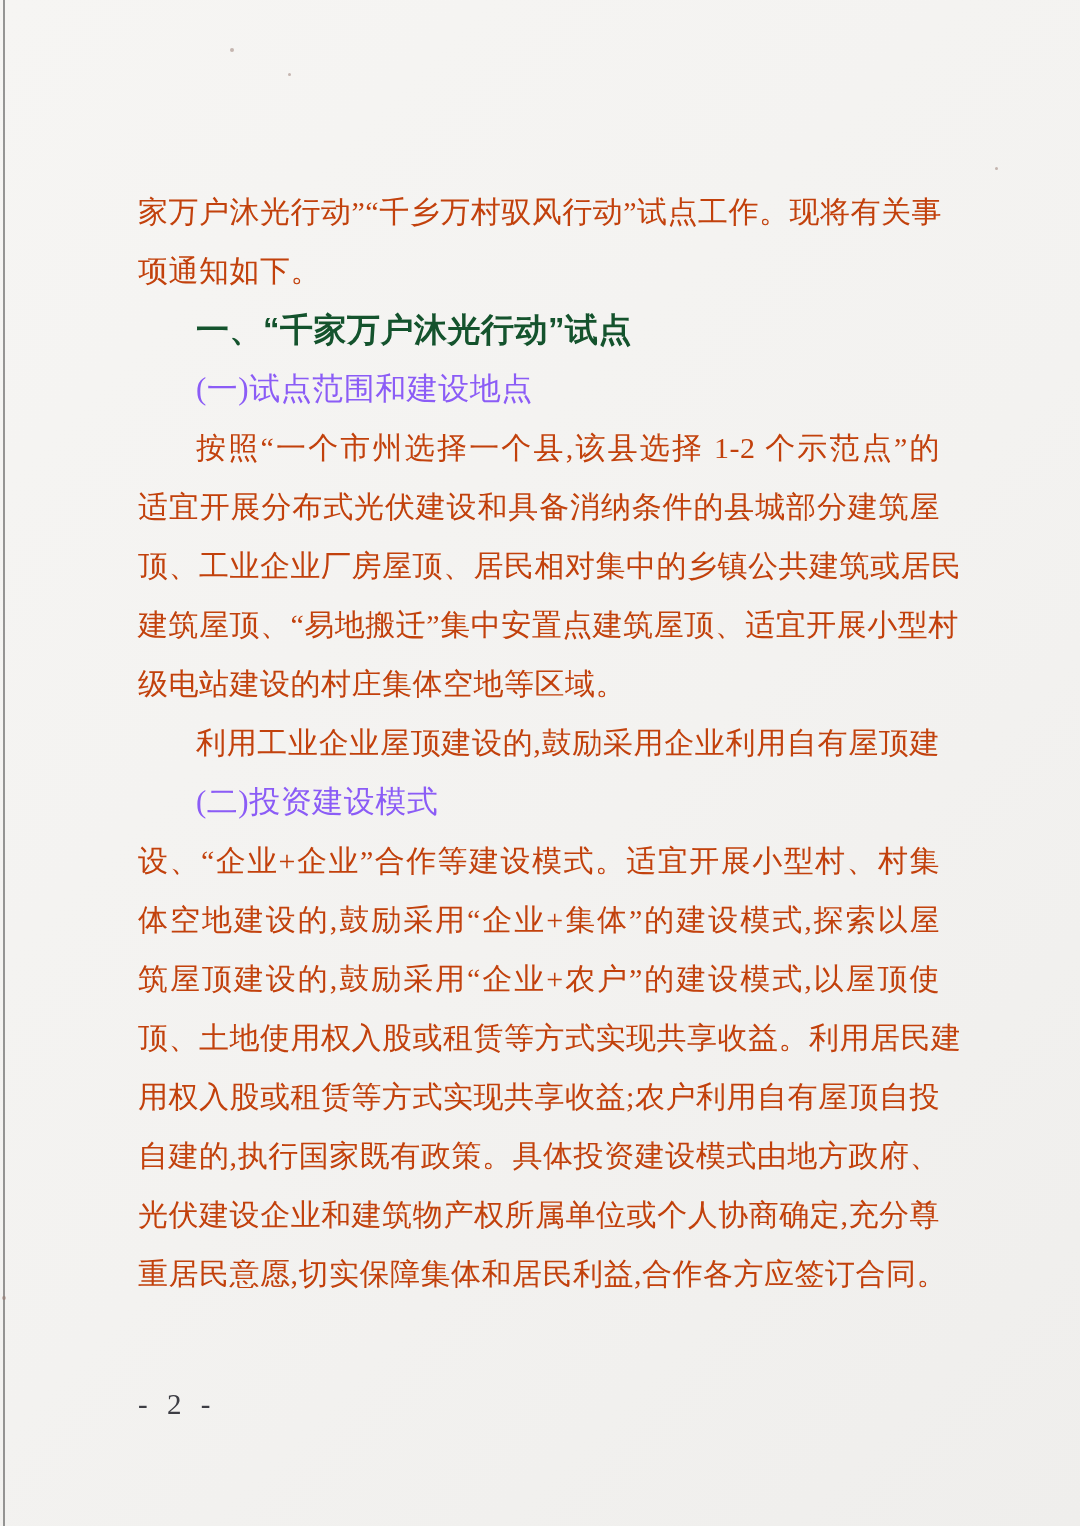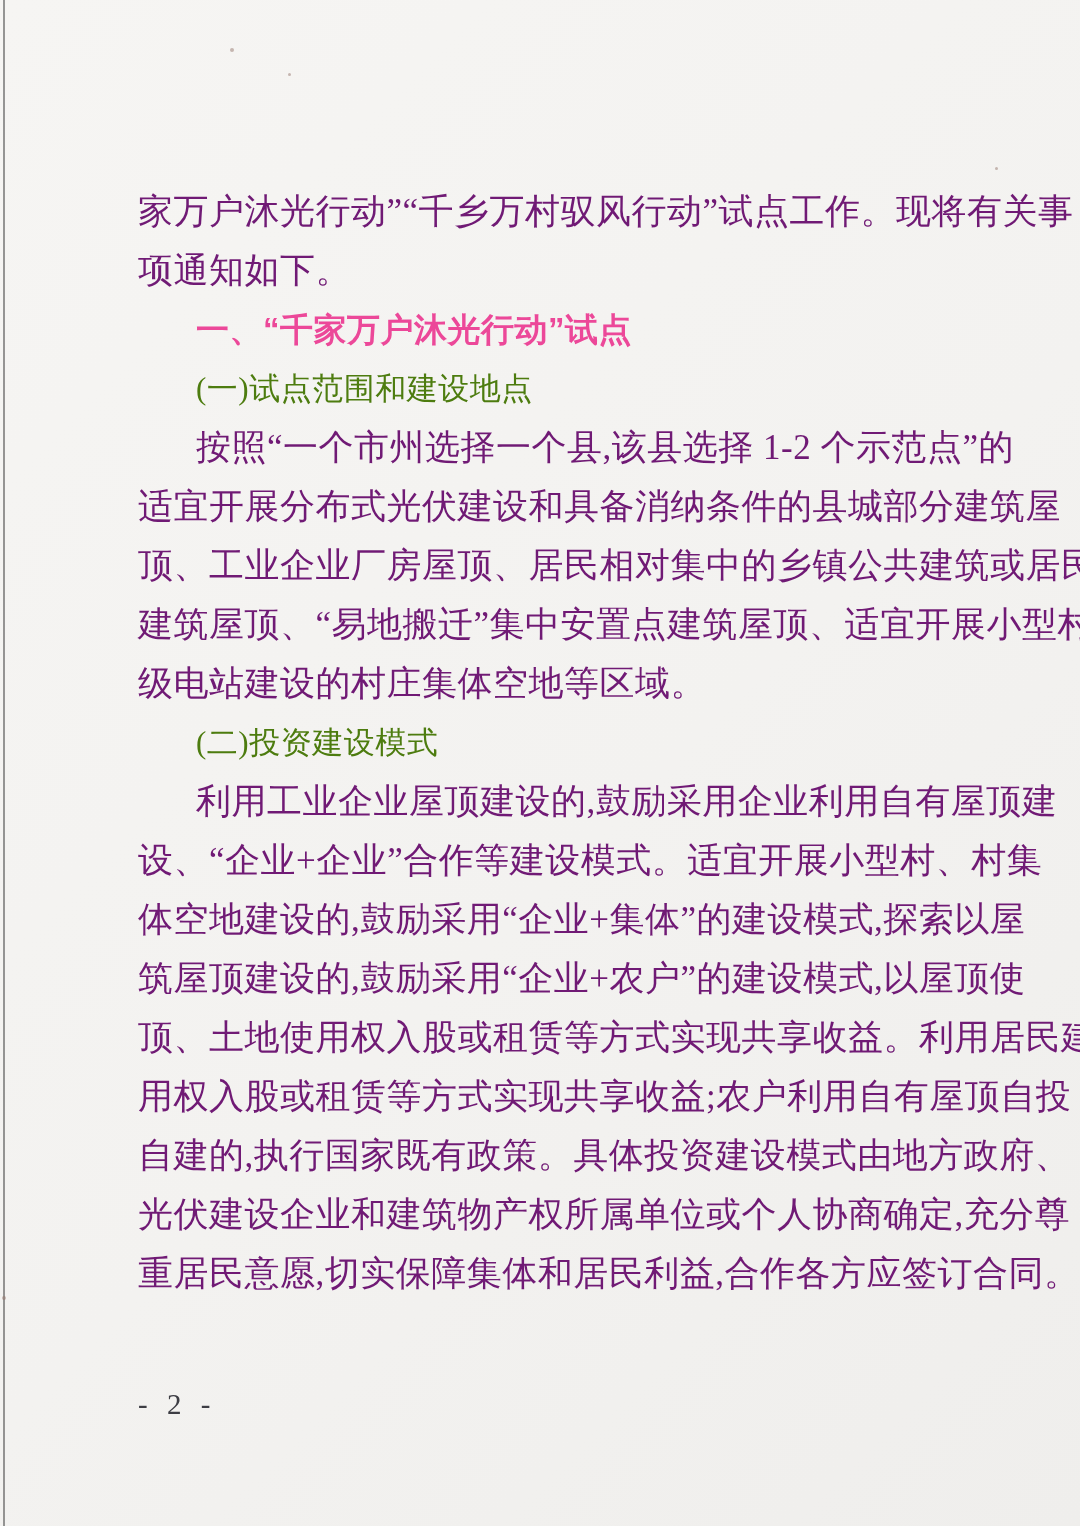--- a/index.html
+++ b/index.html
@@ -38,46 +38,46 @@
 
   .content {
     position: absolute;
     left: 138px;
     top: 186px;
     width: 802px;
   }
   .line {
     height: 59px;
     line-height: 52px;
-    font-size: 35px;
-    color: #701a75;
+    font-size: 30px;
+    color: #c2410c;
     white-space: nowrap;
     text-align: justify;
     text-align-last: justify;
     letter-spacing: 0.5px;
   }
   .line.align-left {
     text-align: right;
     text-align-last: left;
   }
   .line.indent {
     padding-left: 58px;
   }
   .line.h1 {
     font-family: "Liberation Sans", "DejaVu Sans", sans-serif;
     font-weight: bold;
     font-size: 33px;
-    color: #ec4899;
+    color: #14532d;
     text-align: left;
     text-align-last: left;
   }
   .line.h2 {
     font-weight: 500;
     font-size: 31px;
-    color: #4d7c0f;
+    color: #8b5cf6;
     text-align: left;
     text-align-last: left;
   }
   .page-number {
     position: absolute;
     left: 138px;
     top: 1388px;
     font-size: 29px;
     color: #3d3d44;
     letter-spacing: 6px;
@@ -98,22 +98,22 @@
   <div class="content">
     <div class="line">家万户沐光行动”“千乡万村驭风行动”试点工作。现将有关事</div>
     <div class="line align-left">项通知如下。</div>
     <div class="line h1 indent">一、“千家万户沐光行动”试点</div>
     <div class="line h2 indent">(一)试点范围和建设地点</div>
     <div class="line indent">按照“一个市州选择一个县,该县选择 1-2 个示范点”的</div>
     <div class="line">适宜开展分布式光伏建设和具备消纳条件的县城部分建筑屋</div>
     <div class="line">顶、工业企业厂房屋顶、居民相对集中的乡镇公共建筑或居民</div>
     <div class="line">建筑屋顶、“易地搬迁”集中安置点建筑屋顶、适宜开展小型村</div>
     <div class="line align-left">级电站建设的村庄集体空地等区域。</div>
+    <div class="line indent">利用工业企业屋顶建设的,鼓励采用企业利用自有屋顶建</div>
     <div class="line h2 indent">(二)投资建设模式</div>
-    <div class="line indent">利用工业企业屋顶建设的,鼓励采用企业利用自有屋顶建</div>
     <div class="line">设、“企业+企业”合作等建设模式。适宜开展小型村、村集</div>
     <div class="line">体空地建设的,鼓励采用“企业+集体”的建设模式,探索以屋</div>
     <div class="line">筑屋顶建设的,鼓励采用“企业+农户”的建设模式,以屋顶使</div>
     <div class="line">顶、土地使用权入股或租赁等方式实现共享收益。利用居民建</div>
     <div class="line">用权入股或租赁等方式实现共享收益;农户利用自有屋顶自投</div>
     <div class="line">自建的,执行国家既有政策。具体投资建设模式由地方政府、</div>
     <div class="line">光伏建设企业和建筑物产权所属单位或个人协商确定,充分尊</div>
     <div class="line align-left">重居民意愿,切实保障集体和居民利益,合作各方应签订合同。</div>
   </div>
 

